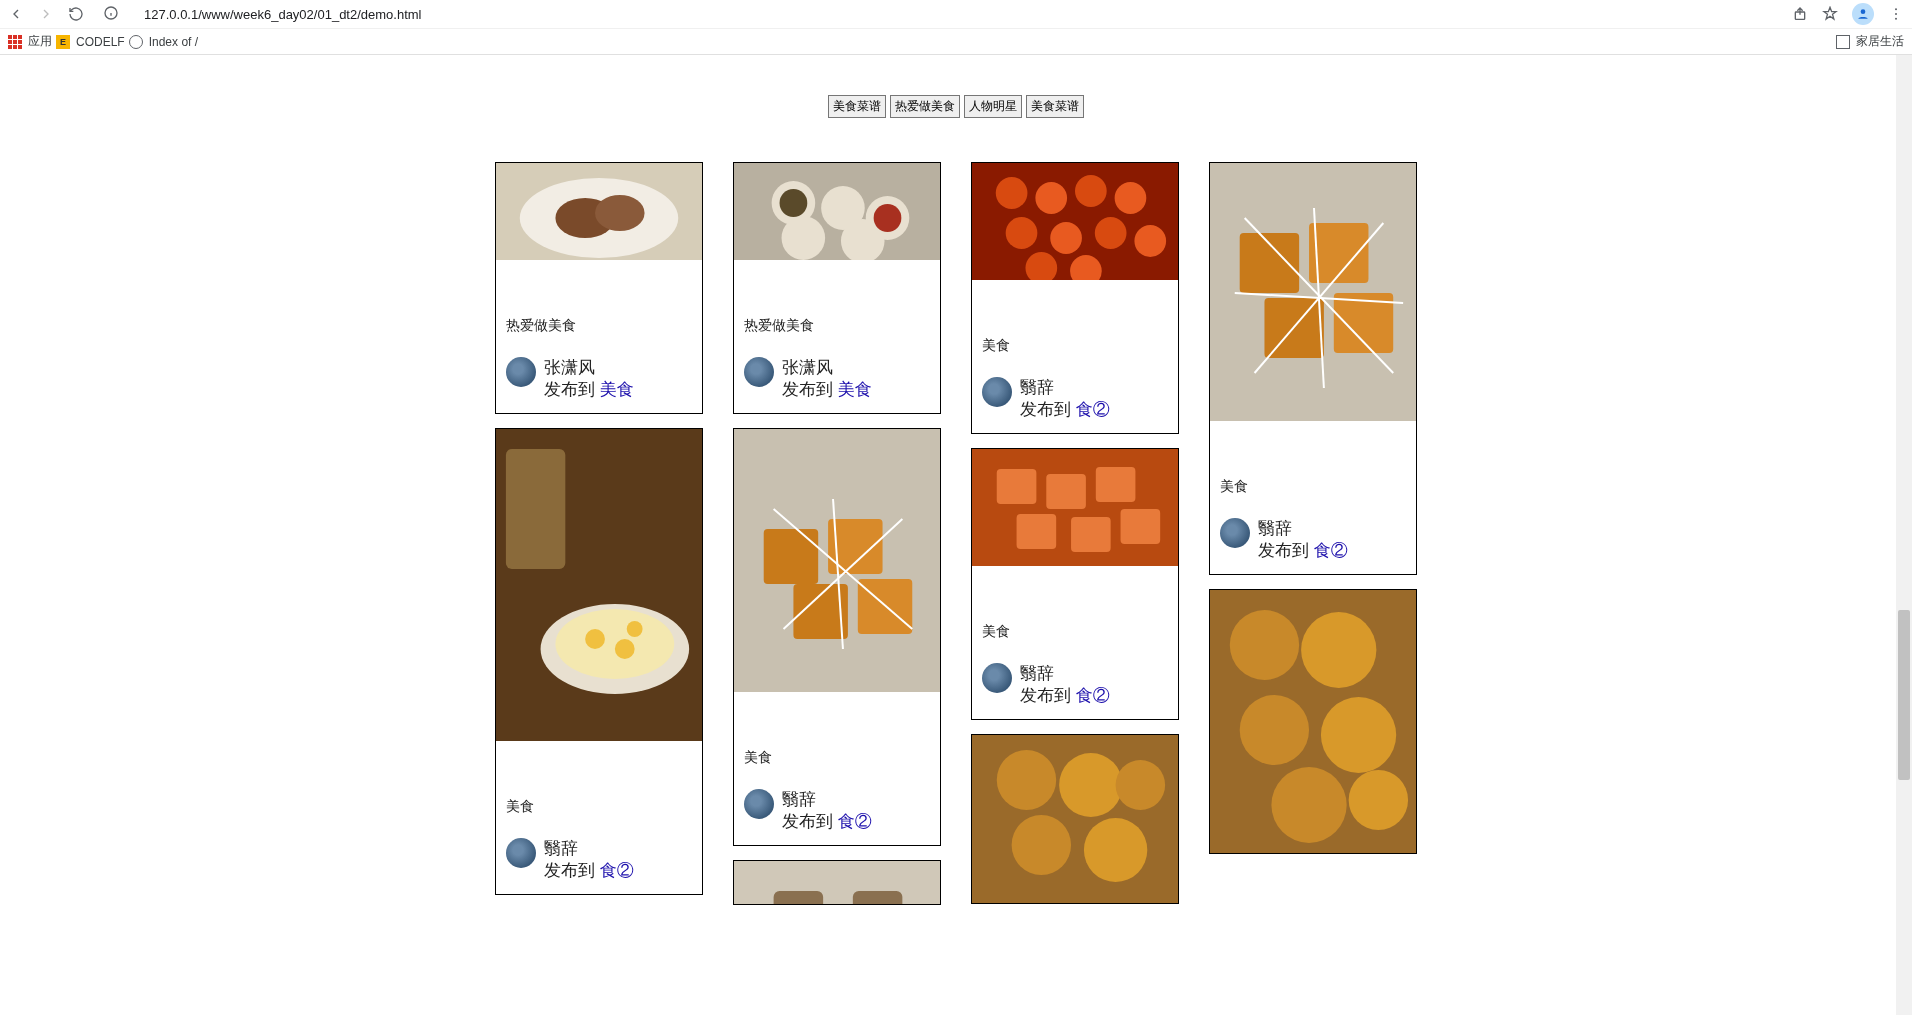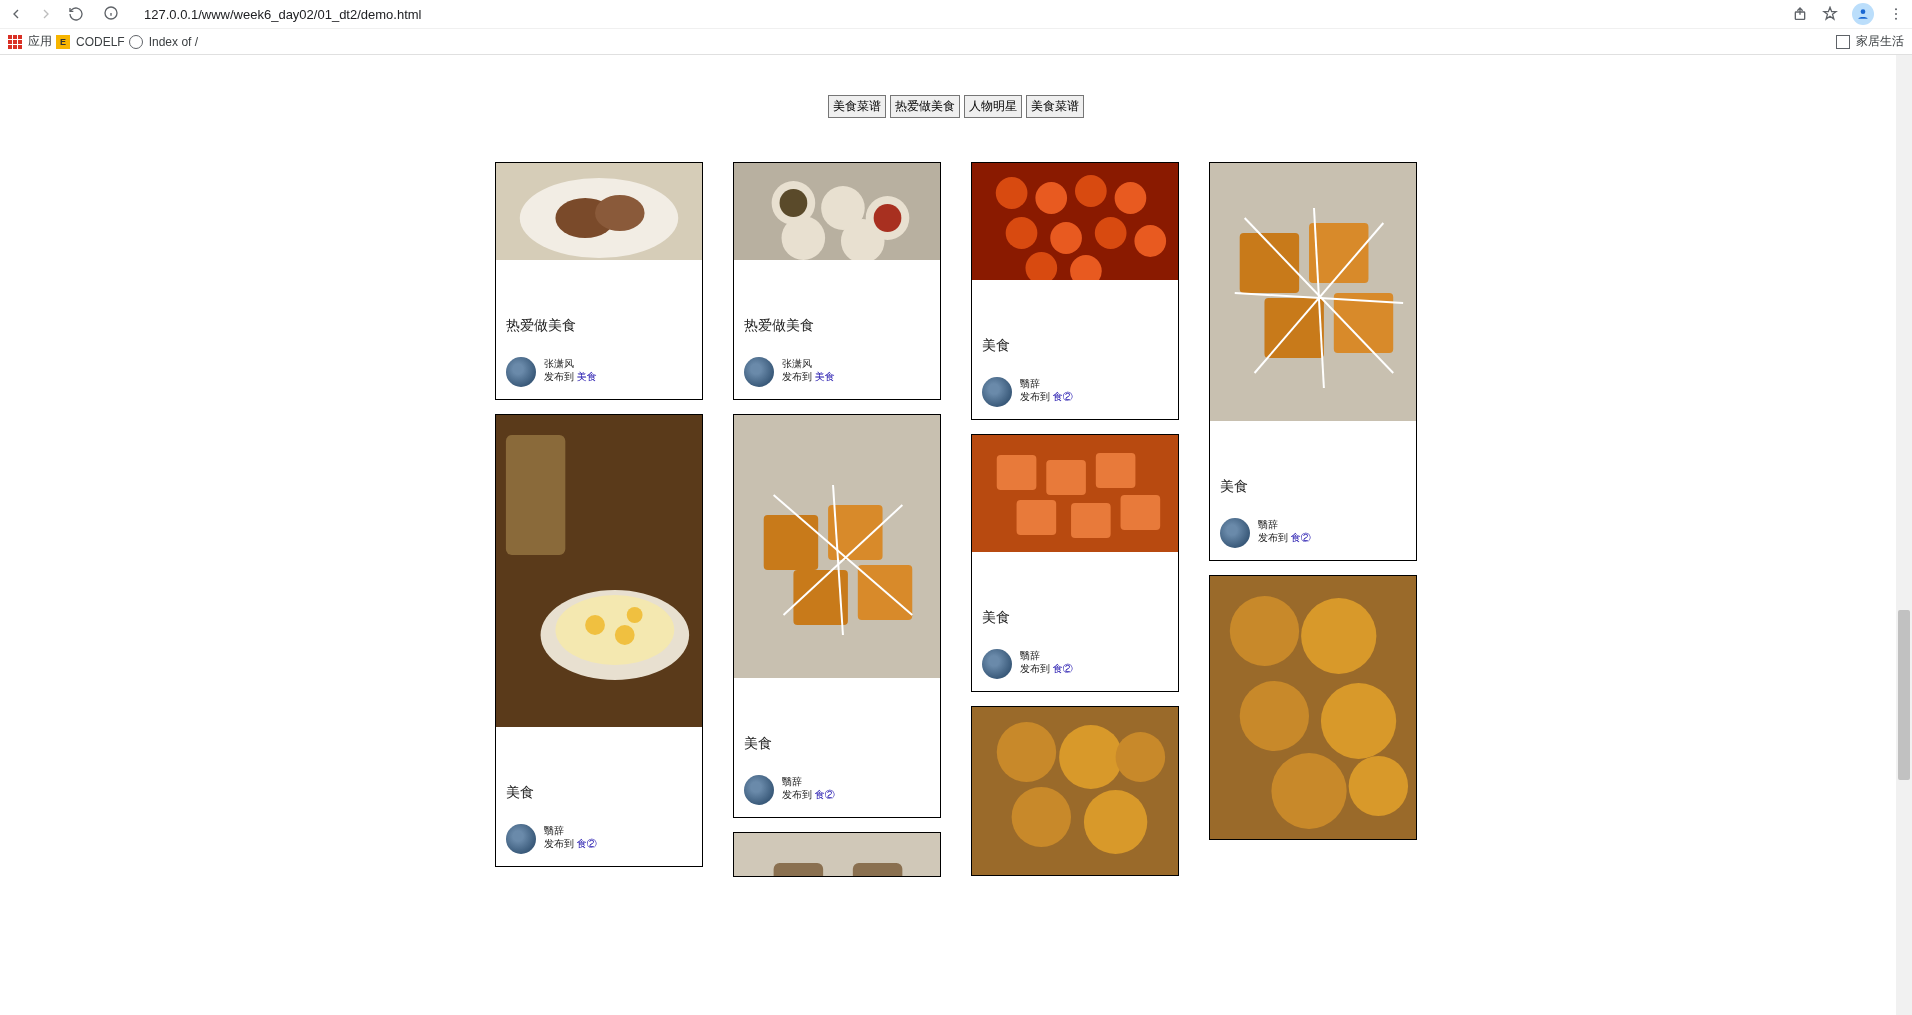--- a/index.html
+++ b/index.html
@@ -31,21 +31,21 @@
     .filter-btn { font-size: 12px; padding: 2px 4px; border: 1px solid #767676; background: #efefef; cursor: pointer; font-family: inherit; }
 
     .masonry { display: flex; justify-content: center; gap: 30px; padding: 0 20px; }
     .col { display: flex; flex-direction: column; gap: 14px; width: 208px; }
 
     .card { border: 1px solid #000; background: #fff; }
     .card-body { padding: 10px 10px 12px; }
     .card-title { font-size: 14px; color: #222; margin-bottom: 22px; margin-top: 47px; }
     .card-user { display: flex; align-items: flex-start; gap: 8px; }
     .user-avatar { width: 30px; height: 30px; border-radius: 50%; background: #4a6a8a; flex-shrink: 0; background-image: radial-gradient(circle at 40% 40%, #6a8aaa 20%, #3a5a7a 70%); }
-    .user-info { font-size: 10px; line-height: 1.3; }
+    .user-info { font-size: 17px; line-height: 1.3; }
     .user-name { color: #222; }
     .pub-line { color: #222; }
     .pub-link { color: #1a0dab; text-decoration: none; }
 
     
     .img-svg { display:block; width:100%; }
 
     
     .fake-scroll { position: fixed; right: 0; top: 55px; bottom: 0; width: 16px; background: #f1f1f1; }
     .fake-thumb { position: absolute; left: 2px; right: 2px; top: 555px; height: 170px; background: #c1c1c1; border-radius: 2px; }

